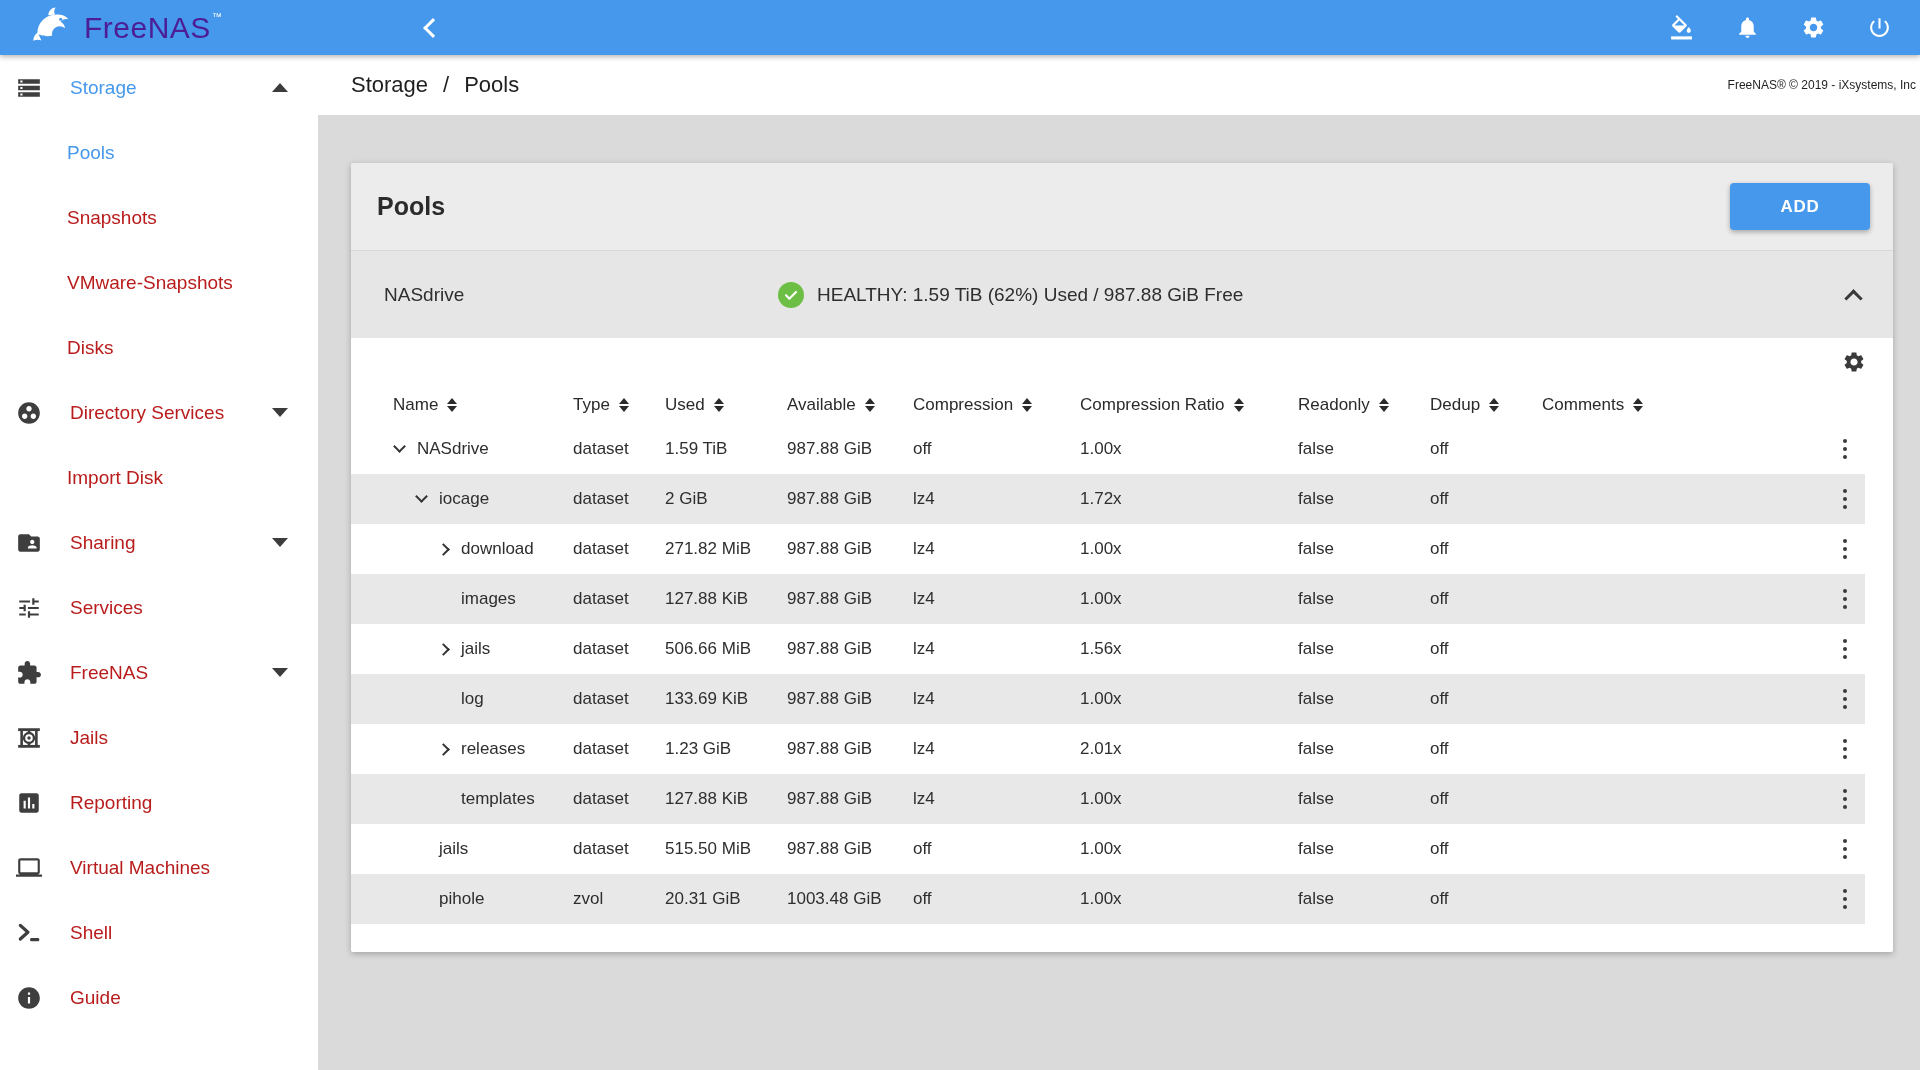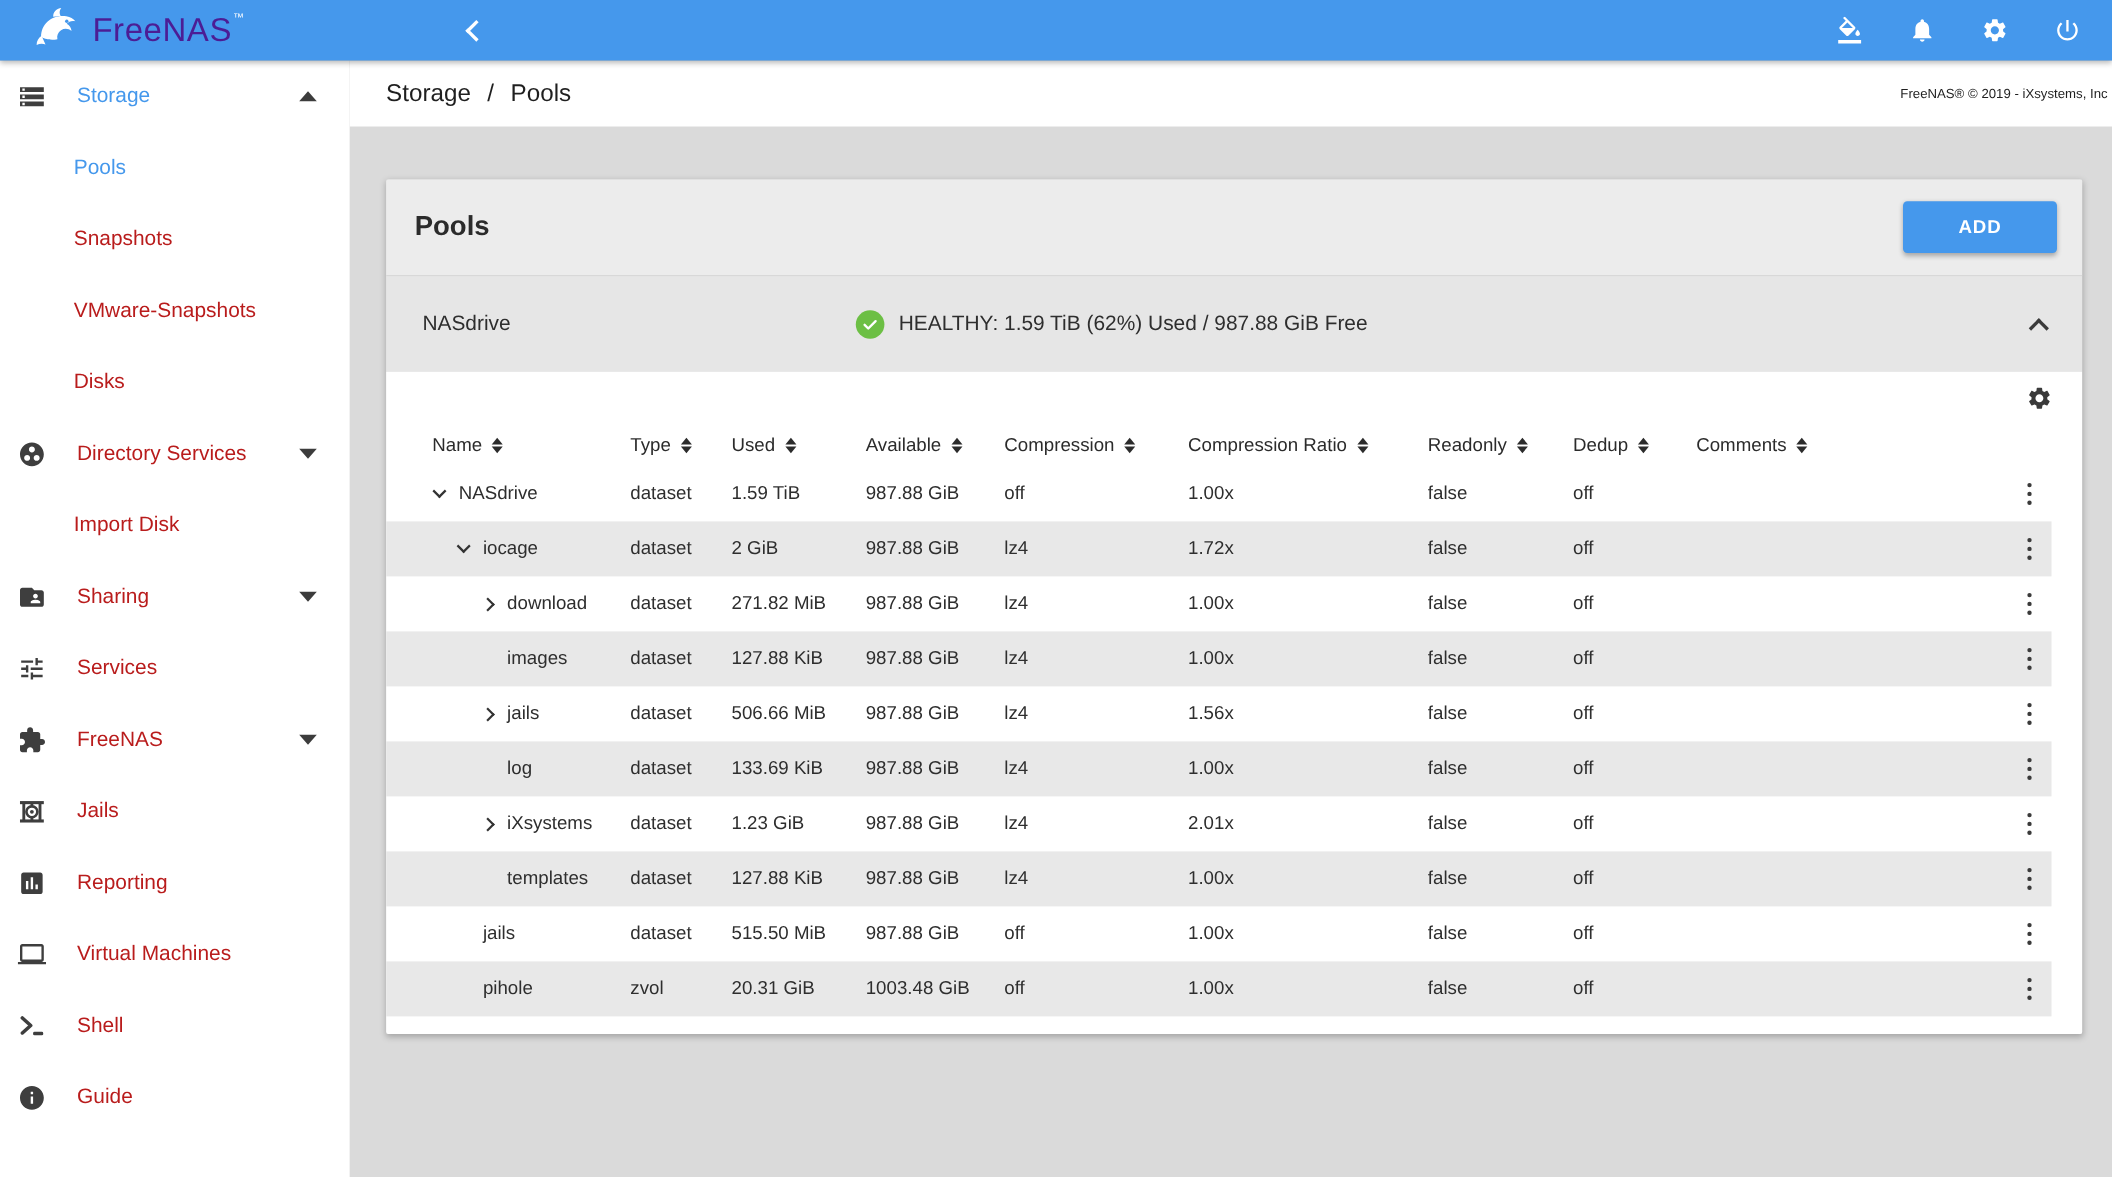--- a/index.html
+++ b/index.html
@@ -61,21 +61,21 @@
   .pool-bar { height:88px; background:#e6e6e6; border-top:1px solid #d8d8d8; display:flex;
     align-items:center; padding:0 33px; }
   .pool-name { width:394px; flex-shrink:0; font-size:19px; color:#2e2e2e; }
   .pool-health { display:flex; align-items:center; gap:13px; font-size:19px; color:#2e2e2e; }
   .health-badge { width:26px; height:26px; border-radius:50%; background:#6cbf44; flex-shrink:0;
     display:flex; align-items:center; justify-content:center; }
   .health-badge svg { width:16px; height:16px; }
   .collapse-chev { margin-left:auto; width:13px; height:13px; border-left:3px solid #3a3a3a;
     border-top:3px solid #3a3a3a; transform:rotate(45deg); margin-top:7px; cursor:pointer; }
 
-  .table-wrap { background:#fff; padding-bottom:16px; }
+  .table-wrap { background:#fff; padding-bottom:28px; }
   .table-toolbar { height:48px; display:flex; align-items:center; justify-content:flex-end;
     padding-right:27px; }
   .table-toolbar svg { width:24px; height:24px; fill:#3a3a3a; cursor:pointer; }
 
   .grid-cols { display:grid; align-items:center;
     grid-template-columns:180px 92px 122px 126px 167px 218px 132px 112px minmax(0,1fr) 40px; }
   .thead { height:38px; padding-left:42px; margin-right:28px; }
   .th { display:flex; align-items:center; gap:9px; font-size:17px; font-weight:500; color:#2b2b2b;
     cursor:pointer; white-space:nowrap; }
   .sorter { display:flex; flex-direction:column; gap:2px; }
@@ -581,21 +581,21 @@
                   <b></b>
                 </div>
   </div>
 
   <div class="trow grid-cols">
     <div class="name-cell">
       <span class="tree-indent" style="width: 44px;"></span>
       <span class="tree-chev">
                     <i class="right"></i>
                   </span>
-      <span class="row-label">iXsystems</span>
+      <span class="row-label">releases</span>
     </div>
     <div>dataset</div>
     <div>1.23 GiB</div>
     <div>987.88 GiB</div>
     <div>lz4</div>
     <div>2.01x</div>
     <div>false</div>
     <div>off</div>
     <div></div>
     <div class="kebab">

